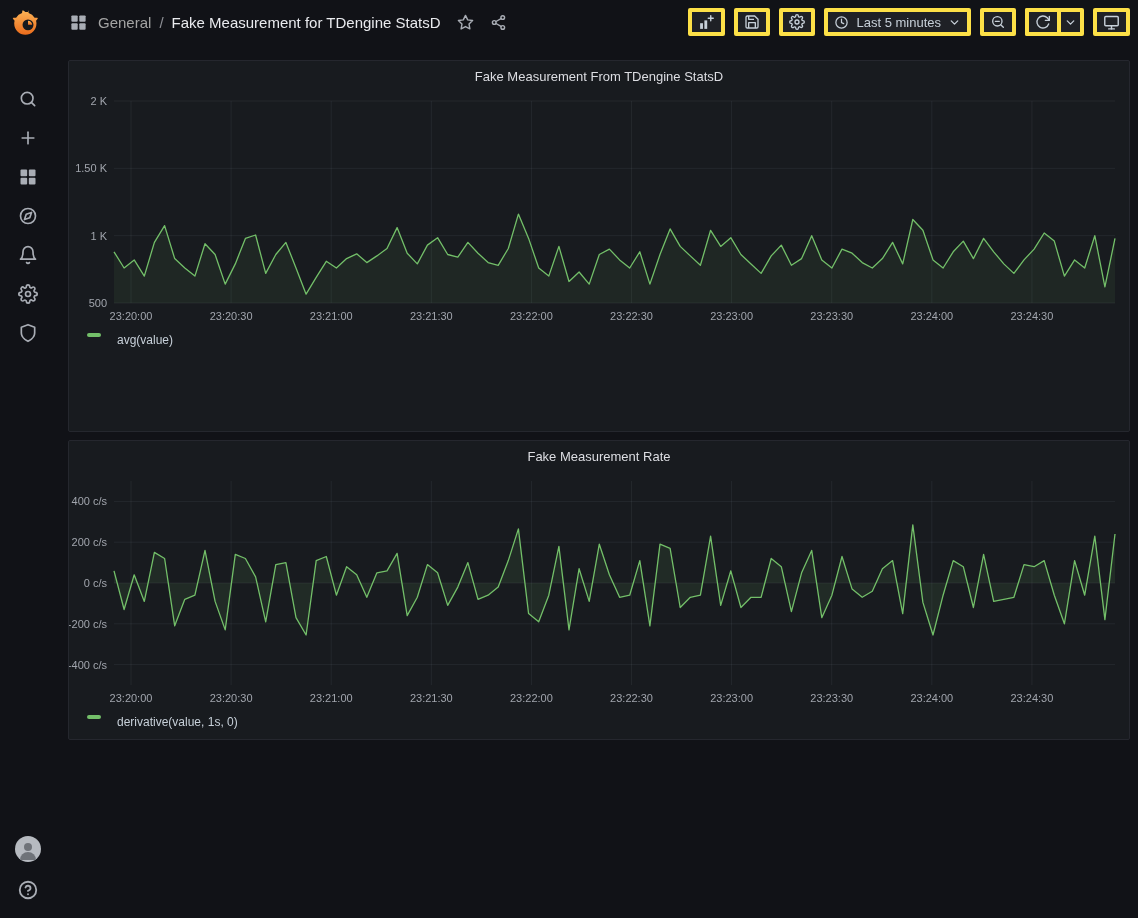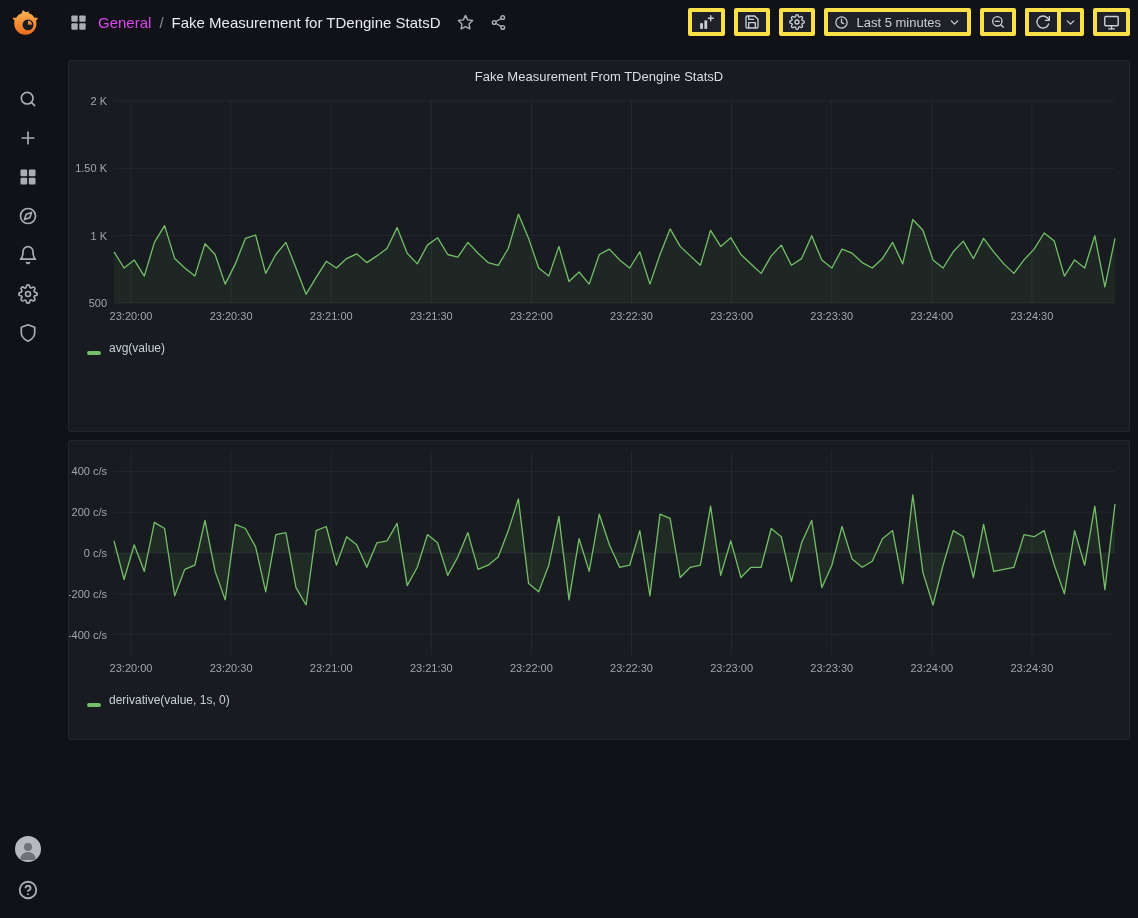--- a/index.html
+++ b/index.html
@@ -33,21 +33,21 @@
   
   .main { flex: 1; display: flex; flex-direction: column; min-width: 0; }
   .navbar {
     height: 44px; flex: 0 0 44px;
     display: flex; align-items: center; justify-content: space-between;
     padding: 0 8px 0 14px;
   }
   .nav-left { display: flex; align-items: center; gap: 10px; }
   .crumb-icon { color: #a9adb5; display: flex; cursor: pointer; }
   .breadcrumb { display: flex; align-items: center; gap: 8px; font-size: 15px; }
-  .crumb-section { color: #d946ef; cursor: pointer; }
+  .crumb-section { color: #a3a3a3; cursor: pointer; }
   .crumb-sep { color: #8e9096; }
   .crumb-title { color: #e9eaee; }
   .nav-mini { color: #a9adb5; display: flex; margin-left: 6px; cursor: pointer; }
 
   .nav-right { display: flex; align-items: center; gap: 9px; }
   .toolbar-btn {
     height: 28px; min-width: 30px; padding: 0 6px;
     background: #1f2126; border: 4px solid #fde047; border-radius: 2px;
     display: flex; align-items: center; justify-content: center; gap: 7px;
     color: #c7d0d9; cursor: pointer;
@@ -64,21 +64,21 @@
     display: flex; flex-direction: column; margin-bottom: 8px;
   }
   .panel-1 { height: 372px; }
   .panel-2 { height: 300px; }
   .panel-title {
     height: 30px; flex: 0 0 30px;
     display: flex; align-items: center; justify-content: center;
     font-size: 13px; font-weight: 500; color: #dcdde2; cursor: pointer;
   }
   svg.plot { width: 100%; display: block; flex: 0 0 auto; }
-  .legend { display: flex; align-items: flex-end; gap: 8px; padding-left: 18px; height: 22px; }
+  .legend { display: flex; align-items: flex-start; gap: 16px; padding-left: 18px; height: 22px; }
   .legend-swatch { width: 14px; height: 4px; border-radius: 2px; cursor: pointer; }
   .legend-label { font-size: 12px; color: #c7d0d9; cursor: pointer; }
 
   .icon { display: block; }
 </style>
 </head>
 <body>
 
 <div class="app">
 
@@ -291,20 +291,21 @@
             <polygon points="45,212.0 45.0,160.8 55.1,177.0 65.2,168.9 75.3,185.1 85.4,151.4 95.6,134.6 105.7,167.6 115.8,177.0 125.9,185.1 136.0,152.7 146.1,163.5 156.2,193.1 166.3,172.9 176.4,147.4 186.6,144.0 196.7,182.4 206.8,163.5 216.9,151.4 227.0,177.0 237.1,203.2 247.2,186.4 257.3,170.3 267.4,177.0 277.6,167.6 287.7,162.8 297.8,171.6 307.9,164.9 318.0,157.5 328.1,136.6 338.2,162.2 348.3,172.9 358.4,154.1 368.6,146.7 378.7,163.5 388.8,166.2 398.9,151.4 409.0,162.2 419.1,171.6 429.2,174.3 439.3,157.5 449.4,123.1 459.6,147.4 469.7,177.0 479.8,185.1 489.9,155.4 500.0,190.5 510.1,181.0 520.2,193.1 530.3,163.5 540.4,158.1 550.6,168.9 560.7,177.0 570.8,160.8 580.9,193.1 591.0,163.5 601.1,137.9 611.2,155.4 621.3,164.9 631.4,174.3 641.6,139.3 651.7,155.4 661.8,146.7 671.9,163.5 682.0,172.9 692.1,182.4 702.2,164.9 712.3,154.1 722.4,174.3 732.6,167.6 742.7,144.7 752.8,168.9 762.9,177.0 773.0,158.1 783.1,162.2 793.2,171.6 803.3,177.0 813.4,167.6 823.6,151.4 833.7,172.9 843.8,128.5 853.9,139.3 864.0,168.9 874.1,177.0 884.2,160.8 894.3,150.1 904.4,167.6 914.6,147.4 924.7,160.8 934.8,172.9 944.9,182.4 955.0,168.9 965.1,158.1 975.2,142.0 985.3,150.1 995.4,185.1 1005.6,168.9 1015.7,177.0 1025.8,144.7 1035.9,195.8 1046.0,147.4 1046.0,212.0" fill="#73bf69" fill-opacity="0.08" stroke="none"></polygon>
             <polyline points="45.0,160.8 55.1,177.0 65.2,168.9 75.3,185.1 85.4,151.4 95.6,134.6 105.7,167.6 115.8,177.0 125.9,185.1 136.0,152.7 146.1,163.5 156.2,193.1 166.3,172.9 176.4,147.4 186.6,144.0 196.7,182.4 206.8,163.5 216.9,151.4 227.0,177.0 237.1,203.2 247.2,186.4 257.3,170.3 267.4,177.0 277.6,167.6 287.7,162.8 297.8,171.6 307.9,164.9 318.0,157.5 328.1,136.6 338.2,162.2 348.3,172.9 358.4,154.1 368.6,146.7 378.7,163.5 388.8,166.2 398.9,151.4 409.0,162.2 419.1,171.6 429.2,174.3 439.3,157.5 449.4,123.1 459.6,147.4 469.7,177.0 479.8,185.1 489.9,155.4 500.0,190.5 510.1,181.0 520.2,193.1 530.3,163.5 540.4,158.1 550.6,168.9 560.7,177.0 570.8,160.8 580.9,193.1 591.0,163.5 601.1,137.9 611.2,155.4 621.3,164.9 631.4,174.3 641.6,139.3 651.7,155.4 661.8,146.7 671.9,163.5 682.0,172.9 692.1,182.4 702.2,164.9 712.3,154.1 722.4,174.3 732.6,167.6 742.7,144.7 752.8,168.9 762.9,177.0 773.0,158.1 783.1,162.2 793.2,171.6 803.3,177.0 813.4,167.6 823.6,151.4 833.7,172.9 843.8,128.5 853.9,139.3 864.0,168.9 874.1,177.0 884.2,160.8 894.3,150.1 904.4,167.6 914.6,147.4 924.7,160.8 934.8,172.9 944.9,182.4 955.0,168.9 965.1,158.1 975.2,142.0 985.3,150.1 995.4,185.1 1005.6,168.9 1015.7,177.0 1025.8,144.7 1035.9,195.8 1046.0,147.4" fill="none" stroke="#73bf69" stroke-width="1.3" stroke-linejoin="round"></polyline>
           </svg>
         <div class="legend">
           <span class="legend-swatch" style="background: rgb(115, 191, 105);"></span>
           <span class="legend-label">avg(value)</span>
         </div>
       </section>
 
       <section class="panel panel-2">
+        <div class="panel-title">Fake Measurement Rate</div>
         <svg class="plot" height="244" viewBox="0 0 1060 244">
             <line x1="62.016999999999996" y1="10" x2="62.016999999999996" y2="214" stroke="rgba(204,212,224,0.07)" stroke-width="1"></line>
             <text x="62.016999999999996" y="231" text-anchor="middle" fill="#a1a5ad" font-size="11">23:20:00</text>
             <line x1="162.11700000000002" y1="10" x2="162.11700000000002" y2="214" stroke="rgba(204,212,224,0.07)" stroke-width="1"></line>
             <text x="162.11700000000002" y="231" text-anchor="middle" fill="#a1a5ad" font-size="11">23:20:30</text>
             <line x1="262.217" y1="10" x2="262.217" y2="214" stroke="rgba(204,212,224,0.07)" stroke-width="1"></line>
             <text x="262.217" y="231" text-anchor="middle" fill="#a1a5ad" font-size="11">23:21:00</text>
             <line x1="362.317" y1="10" x2="362.317" y2="214" stroke="rgba(204,212,224,0.07)" stroke-width="1"></line>
             <text x="362.317" y="231" text-anchor="middle" fill="#a1a5ad" font-size="11">23:21:30</text>
             <line x1="462.417" y1="10" x2="462.417" y2="214" stroke="rgba(204,212,224,0.07)" stroke-width="1"></line>

